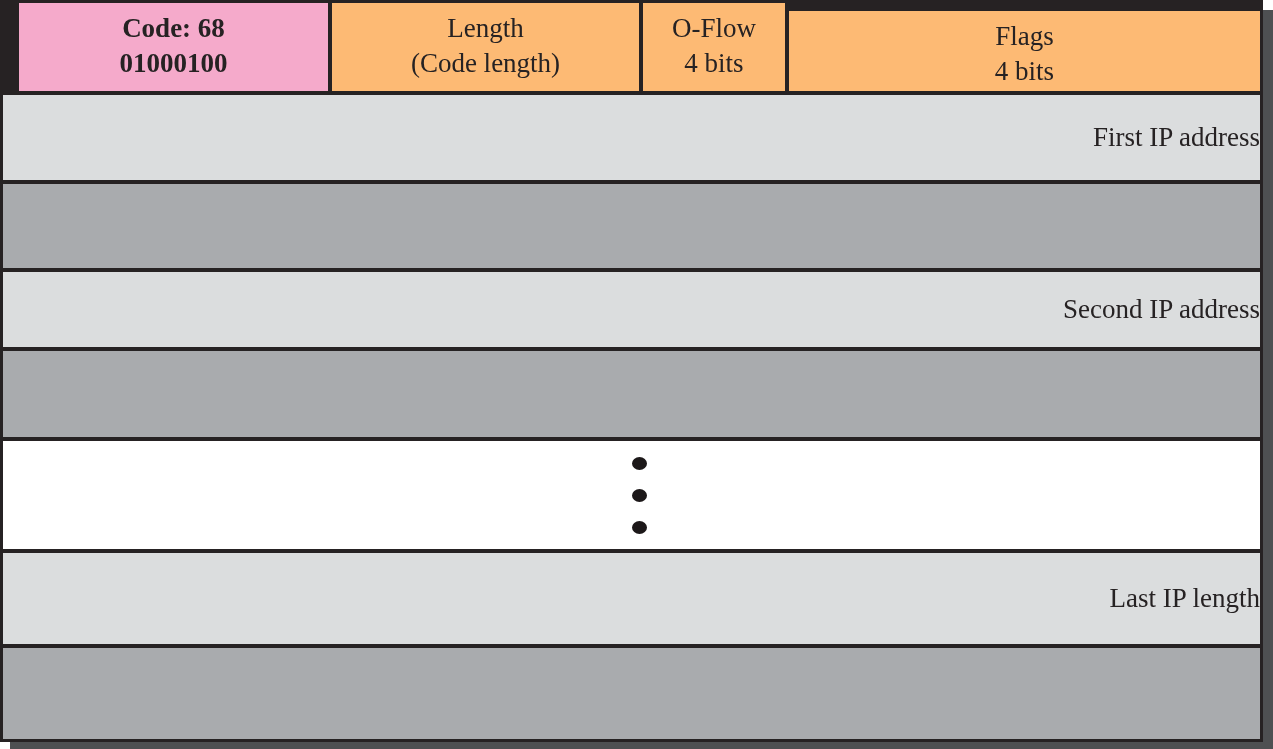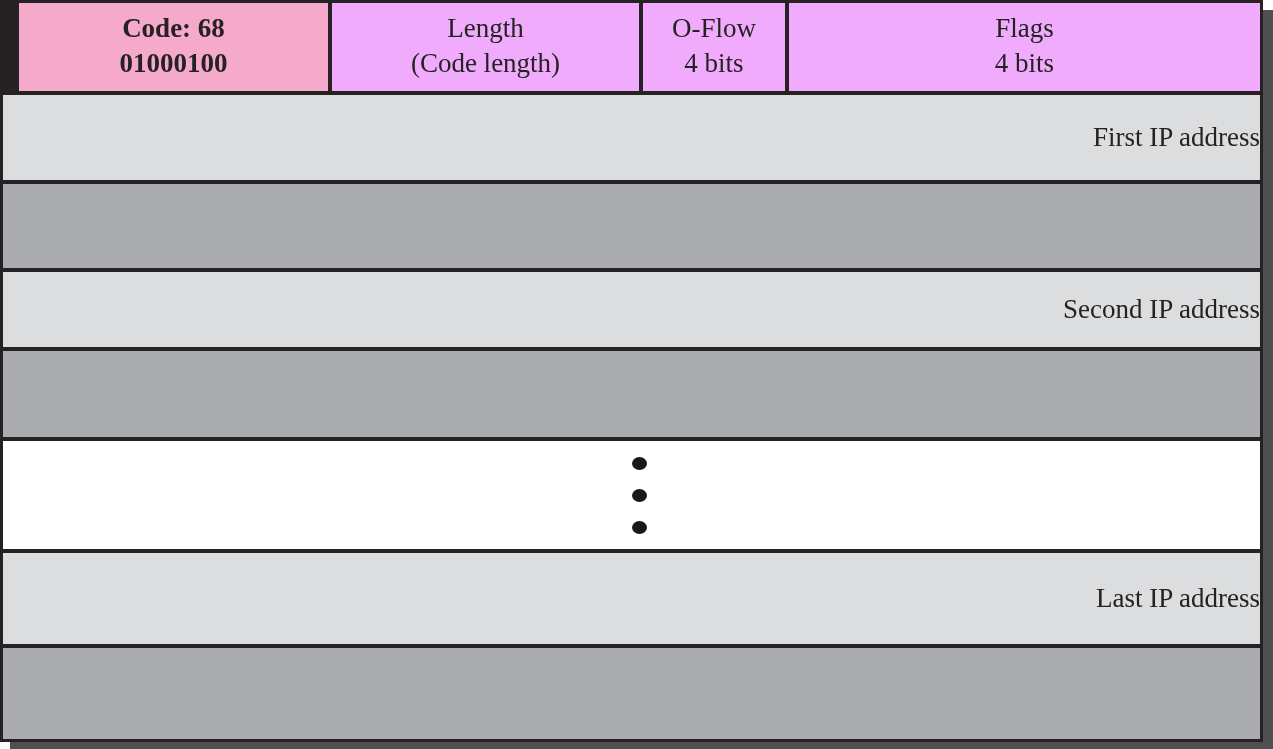--- a/index.html
+++ b/index.html
@@ -20,28 +20,28 @@
   }
   .row { box-sizing: border-box; width: 100%; flex: 0 0 auto; padding-left: 16px; }
   .row + .row { border-top: 4px solid #262223; }
 
   
   #header-row { height: 88px; display: flex; }
   .hcell {
     box-sizing: border-box; height: 100%;
     padding-top: 8px; text-align: center;
     font-size: 27px; line-height: 35px;
-    background: #f0abfc;
+    background: #fdba74;
   }
   .hcell + .hcell { border-left: 4px solid #262223; }
   #cell-code   { width: 309px; background: #F5AACB; font-weight: bold; }
   #cell-length { width: 311px; }
   #cell-pointer{ width: 314px; }
   #cell-oflow  { width: 146px; }
-  #cell-flags  { flex: 1; }
+  #cell-flags  { flex: 1; margin-top: 8px; }
 
   .label-row {
     display: flex; align-items: center; justify-content: flex-end;
     font-size: 27px; background: #DBDDDE;
   }
   .empty-row { background: #A9ABAE; }
 
   #row-first-ip  { height: 89px; }
   #row-empty-1   { height: 88px; }
   #row-second-ip { height: 79px; }
@@ -95,18 +95,18 @@
 
   <div id="row-empty-2" class="row empty-row"></div>
 
   <div id="row-ellipsis" class="row">
     <span class="ellipsis-dot"></span>
     <span class="ellipsis-dot"></span>
     <span class="ellipsis-dot"></span>
   </div>
 
   <div id="row-last-ip" class="row label-row">
-    <span>Last IP address</span>
+    <span>Last IP length</span>
   </div>
 
   <div id="row-empty-3" class="row empty-row"></div>
 
 </div>
 
 </body></html>

